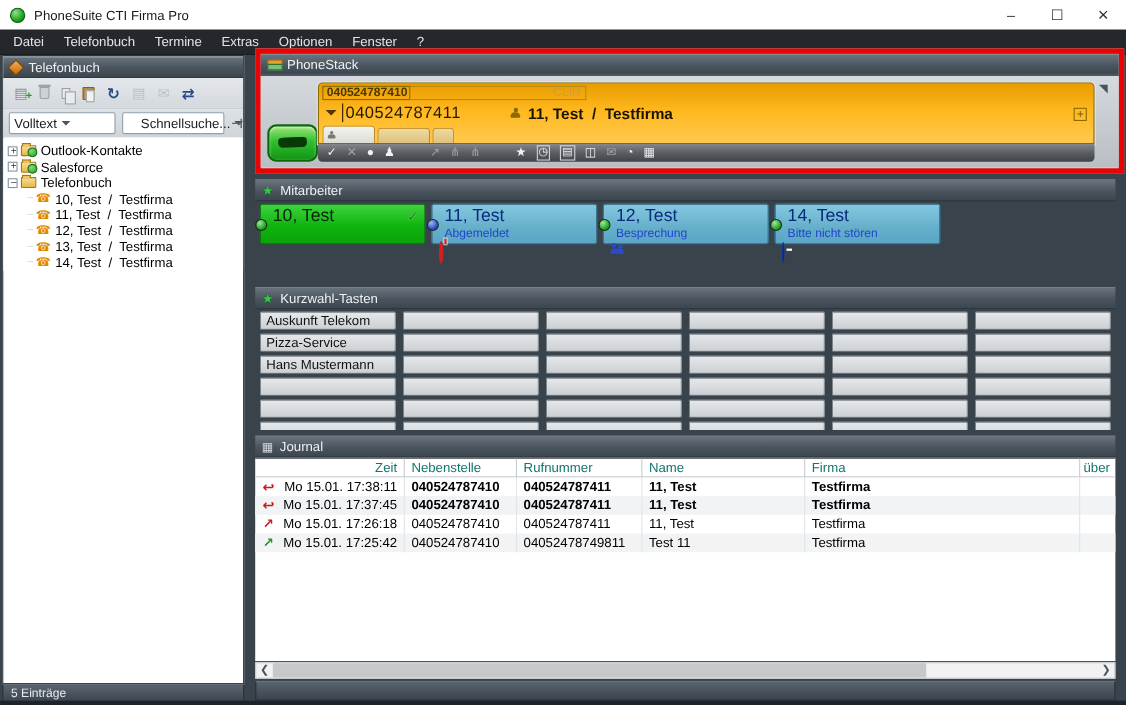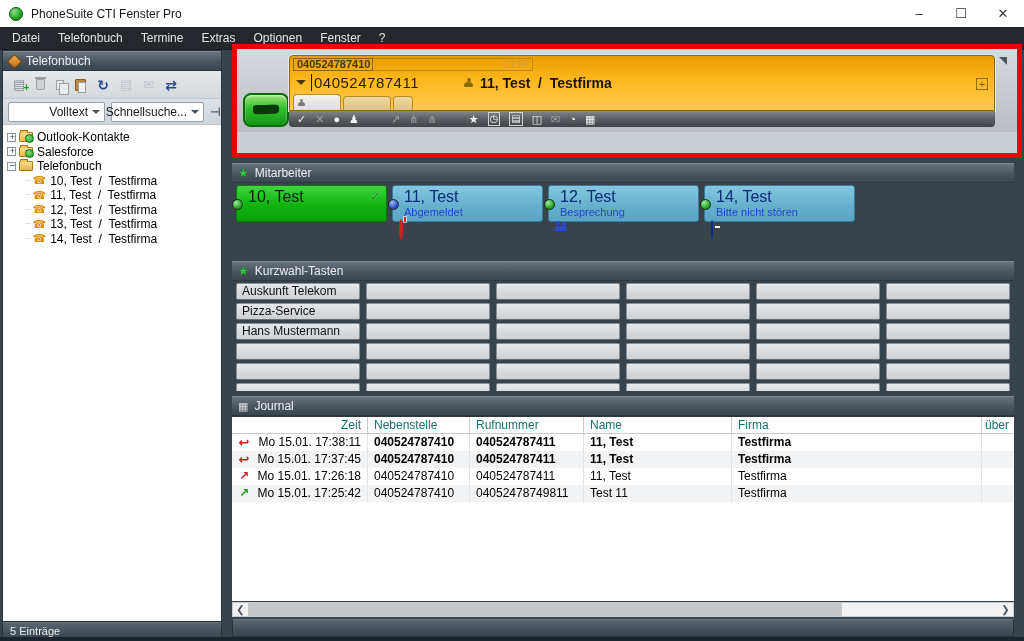--- a/index.html
+++ b/index.html
@@ -45,21 +45,21 @@
     background:#CDD2D6; position:relative; }
   .trash-icon::before { content:""; position:absolute; left:-2px; top:-3px; width:11px; height:2px; background:#9AA0A6; }
   .copy-icon { width:8px; height:10px; border:1px solid #9AA0A6; background:#E9EBED; position:relative; }
   .copy-icon::after { content:""; position:absolute; left:2px; top:2px; width:8px; height:10px;
     border:1px solid #9AA0A6; background:#E9EBED; }
   .paste-icon { width:11px; height:12px; background:#B9894A; border:1px solid #8A5A20; border-radius:1px; position:relative; }
   .paste-icon::after { content:""; position:absolute; left:2px; top:2px; width:6px; height:9px; background:#F2F2F0; border:1px solid #9AA0A6; }
   .pb-search { height:26px; background:linear-gradient(#DDE2E6,#CFD5DA); display:flex; align-items:center;
     gap:6px; padding-left:5px; border-bottom:1px solid #BEC4CA; }
   .combo { background:#FFF; border:1px solid #94A0AA; border-radius:2px; height:20px;
-    display:flex; align-items:center; justify-content:flex-end; padding:0 4px; }
+    display:flex; align-items:center; justify-content:flex-start; padding:0 4px; }
   .combo .c-text { font-size:12px; color:#1A1A1A; }
   .combo-arrow { width:0; height:0; border-left:4px solid transparent; border-right:4px solid transparent;
     border-top:4px solid #4A545E; margin-left:4px; }
   .combo.filter { width:100px; }
   .combo.quick { width:93px;padding-left:16px; }
   .pin-icon { color:#5A646E; font-size:12px; font-weight:bold; }
   .tree { background:#FFF; padding:5px 0 0 4px; }
   .tree-row { display:flex; align-items:center; height:14.5px; font-size:12px; color:#000; white-space:pre; }
   .expander { width:9px; height:9px; border:1px solid #8494A0; background:#FFF; position:relative; margin-right:3px; flex:none; }
   .expander::before { position:absolute; left:0; top:-2px; width:9px; text-align:center; font-size:9px; color:#333; }
@@ -189,21 +189,21 @@
     background:linear-gradient(#5A646E,#3A444E); border:1px solid #2A323A; border-top:1px solid #6A747E; }
   .bottom-edge { position:absolute; left:0; top:637px; width:1024px; height:4px; background:#1B232B; }
 </style>
 </head>
 <body>
 
 <div id="app">
 
   <div class="titlebar">
     <div class="app-icon"></div>
-    <div class="title-text">PhoneSuite CTI Fenster Pro</div>
+    <div class="title-text">PhoneSuite CTI Firma Pro</div>
     <div class="win-controls">
       <div class="win-btn">–</div>
       <div class="win-btn">☐</div>
       <div class="win-btn">✕</div>
     </div>
   </div>
 
   <div class="menubar">
     <div class="menu-item">Datei</div>
     <div class="menu-item">Telefonbuch</div>
@@ -281,20 +281,24 @@
         <span class="tree-phone">☎</span>
         <span>14, Test  /  Testfirma</span>
       </div>
     </div>
   </div>
   <div class="pb-status">
     <span>5 Einträge</span>
   </div>
 
   <div class="phonestack-wrap">
+    <div class="panel-header ps-header">
+      <div class="stack-icon"></div>
+      <div class="ph-label">PhoneStack</div>
+    </div>
     <div class="ps-body">
       <div class="answer-btn">
         <div class="receiver"></div>
       </div>
       <div class="display">
         <div class="line-box">040524787410</div>
         <div class="clir-box">CLIR</div>
         <div class="dial-row">
           <span class="dd-arrow"></span>
           <span class="dial-number">040524787411</span>

